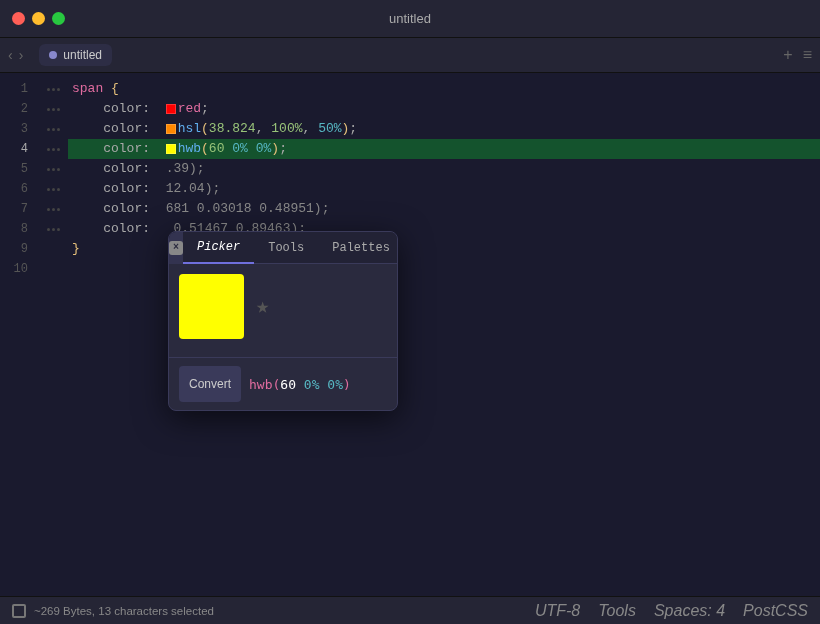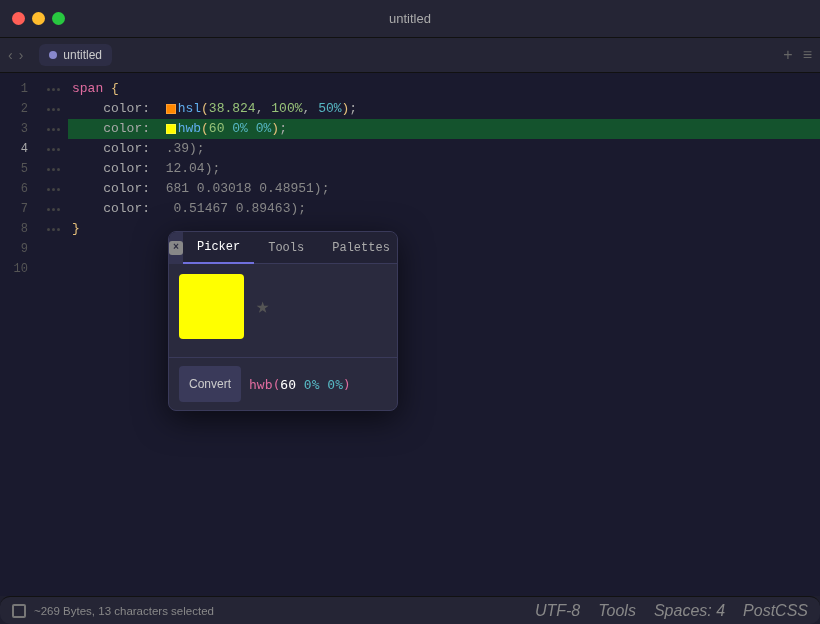--- a/index.html
+++ b/index.html
@@ -204,20 +204,21 @@
       height: 32px;
       display: flex;
       align-items: center;
       font-size: 12px;
       color: #aaa;
       cursor: pointer;
     }
     .popup-tab.active {
       color: #fff;
       border-bottom: 2px solid #7070dd;
+      font-style: italic;
     }
     .popup-body {
       padding: 10px;
     }
     .color-preview-area {
       display: flex;
       align-items: center;
       gap: 12px;
       margin-bottom: 8px;
     }
@@ -261,21 +262,20 @@
       height: 28px;
       background: #252535;
       border-top: 1px solid #111;
       display: flex;
       align-items: center;
       padding: 0 12px;
       gap: 22px;
       position: absolute;
       bottom: 0;
       width: 100%;
-      border-radius: 10px;
     }
     .statusbar-left {
       display: flex;
       align-items: center;
       gap: 8px;
       flex: 1;
     }
     .status-icon {
       width: 14px; height: 14px;
       border: 2px solid #777;
@@ -393,20 +393,21 @@
           <div class="gutter-dot"></div>
           <div class="gutter-dot"></div>
         </div>
       </div>
     <div class="gutter-line"></div>
     <div class="gutter-line"></div>
   </div>
 
   <div class="code-content">
     <div class="code-line"><span class="kw-span">span</span> <span class="brace">{</span></div>
+    <div class="code-line">    <span class="kw-color">color:</span>  <span style="display:inline-block;width:10px;height:10px;background:#ff0000;vertical-align:middle;margin-right:2px;border:1px solid rgba(255,255,255,0.2);"></span><span class="val-red">red</span><span class="punctuation">;</span></div>
     <div class="code-line">    <span class="kw-color">color:</span>  <span style="display:inline-block;width:10px;height:10px;background:#ff8800;vertical-align:middle;margin-right:2px;border:1px solid rgba(255,255,255,0.2);"></span><span class="val-func">hsl</span><span class="val-paren">(</span><span class="val-number">38.824</span><span class="val-comma">,</span> <span class="val-number">100%</span><span class="val-comma">,</span> <span class="val-unit">50%</span><span class="val-paren">)</span><span class="punctuation">;</span></div>
     <div class="code-line highlighted">    <span class="kw-color">color:</span>  <span style="display:inline-block;width:10px;height:10px;background:#ffff00;vertical-align:middle;margin-right:2px;border:1px solid rgba(255,255,255,0.2);"></span><span class="val-func">hwb</span><span class="val-paren">(</span><span class="val-number">60</span> <span class="val-unit">0%</span> <span class="val-unit">0%</span><span class="val-paren">)</span><span class="punctuation">;</span></div>
     <div class="code-line">    <span class="kw-color">color:</span>  <span style="color:#888">.39);</span></div>
     <div class="code-line">    <span class="kw-color">color:</span>  <span style="color:#888">12.04);</span></div>
     <div class="code-line">    <span class="kw-color">color:</span>  <span style="color:#888">681 0.03018 0.48951);</span></div>
     <div class="code-line">    <span class="kw-color">color:</span>  <span style="color:#888"> 0.51467 0.89463);</span></div>
     <div class="code-line"><span class="brace">}</span></div>
     <div class="code-line"></div>
   </div>
 

